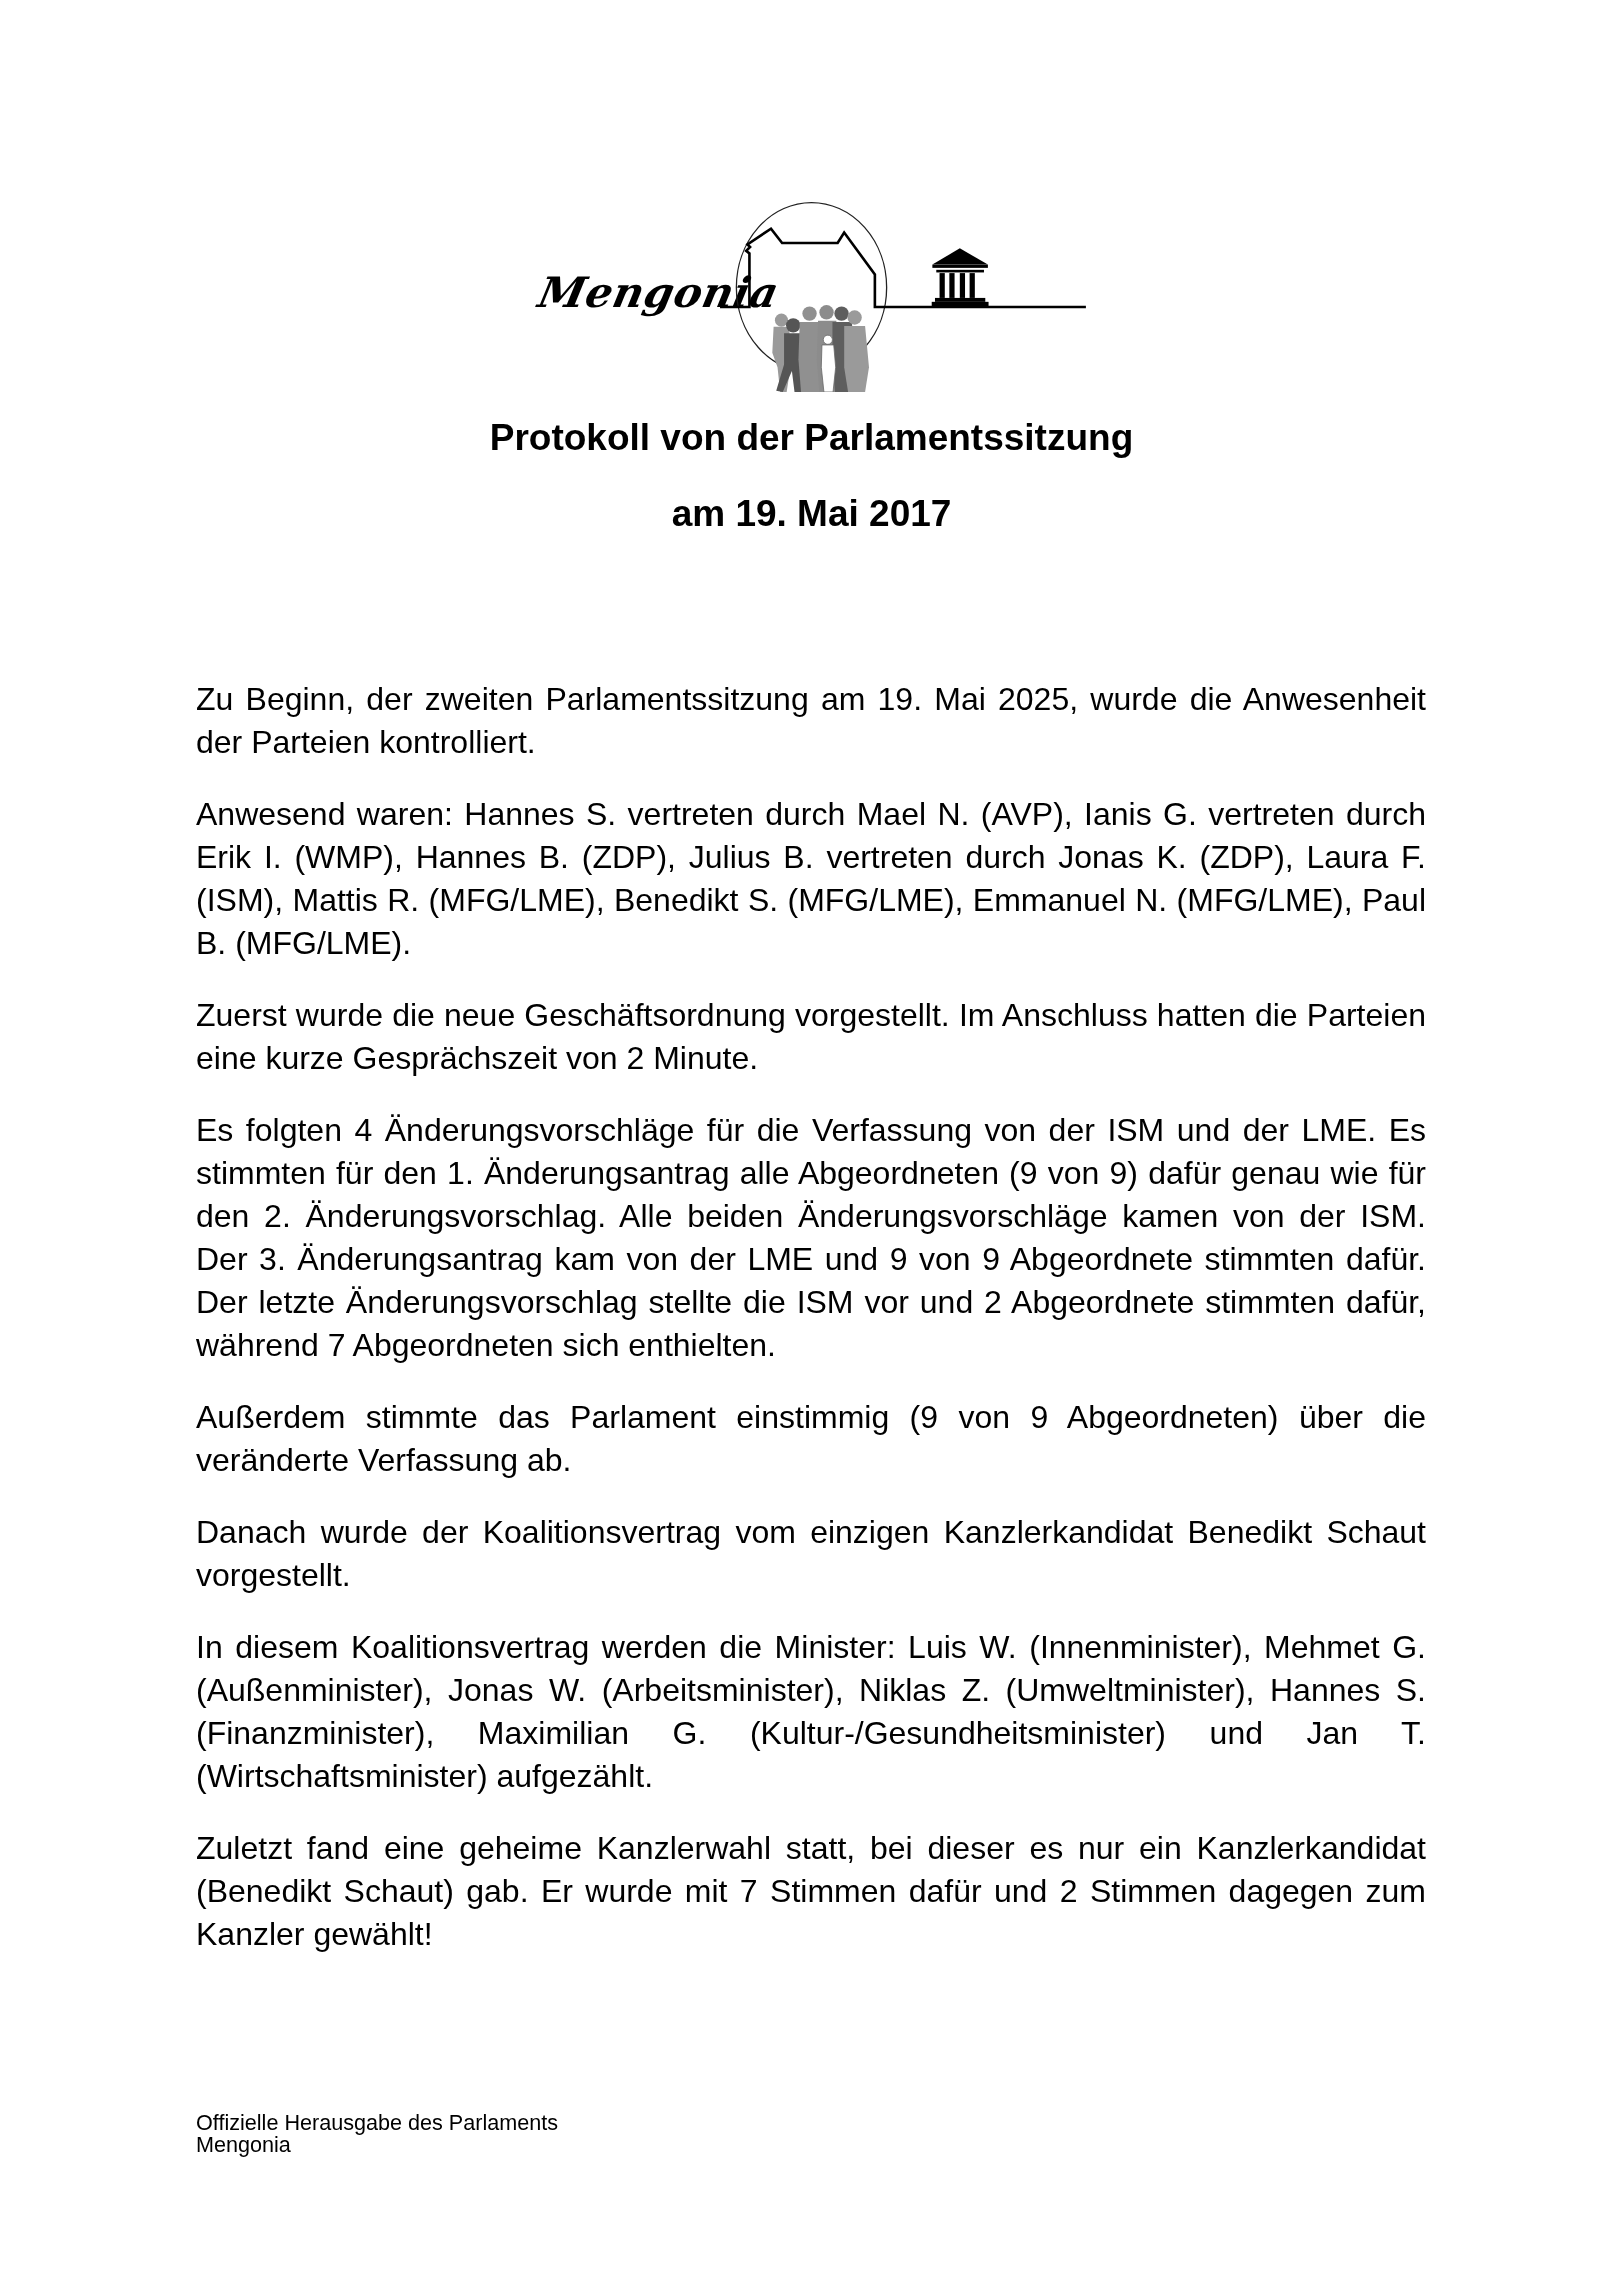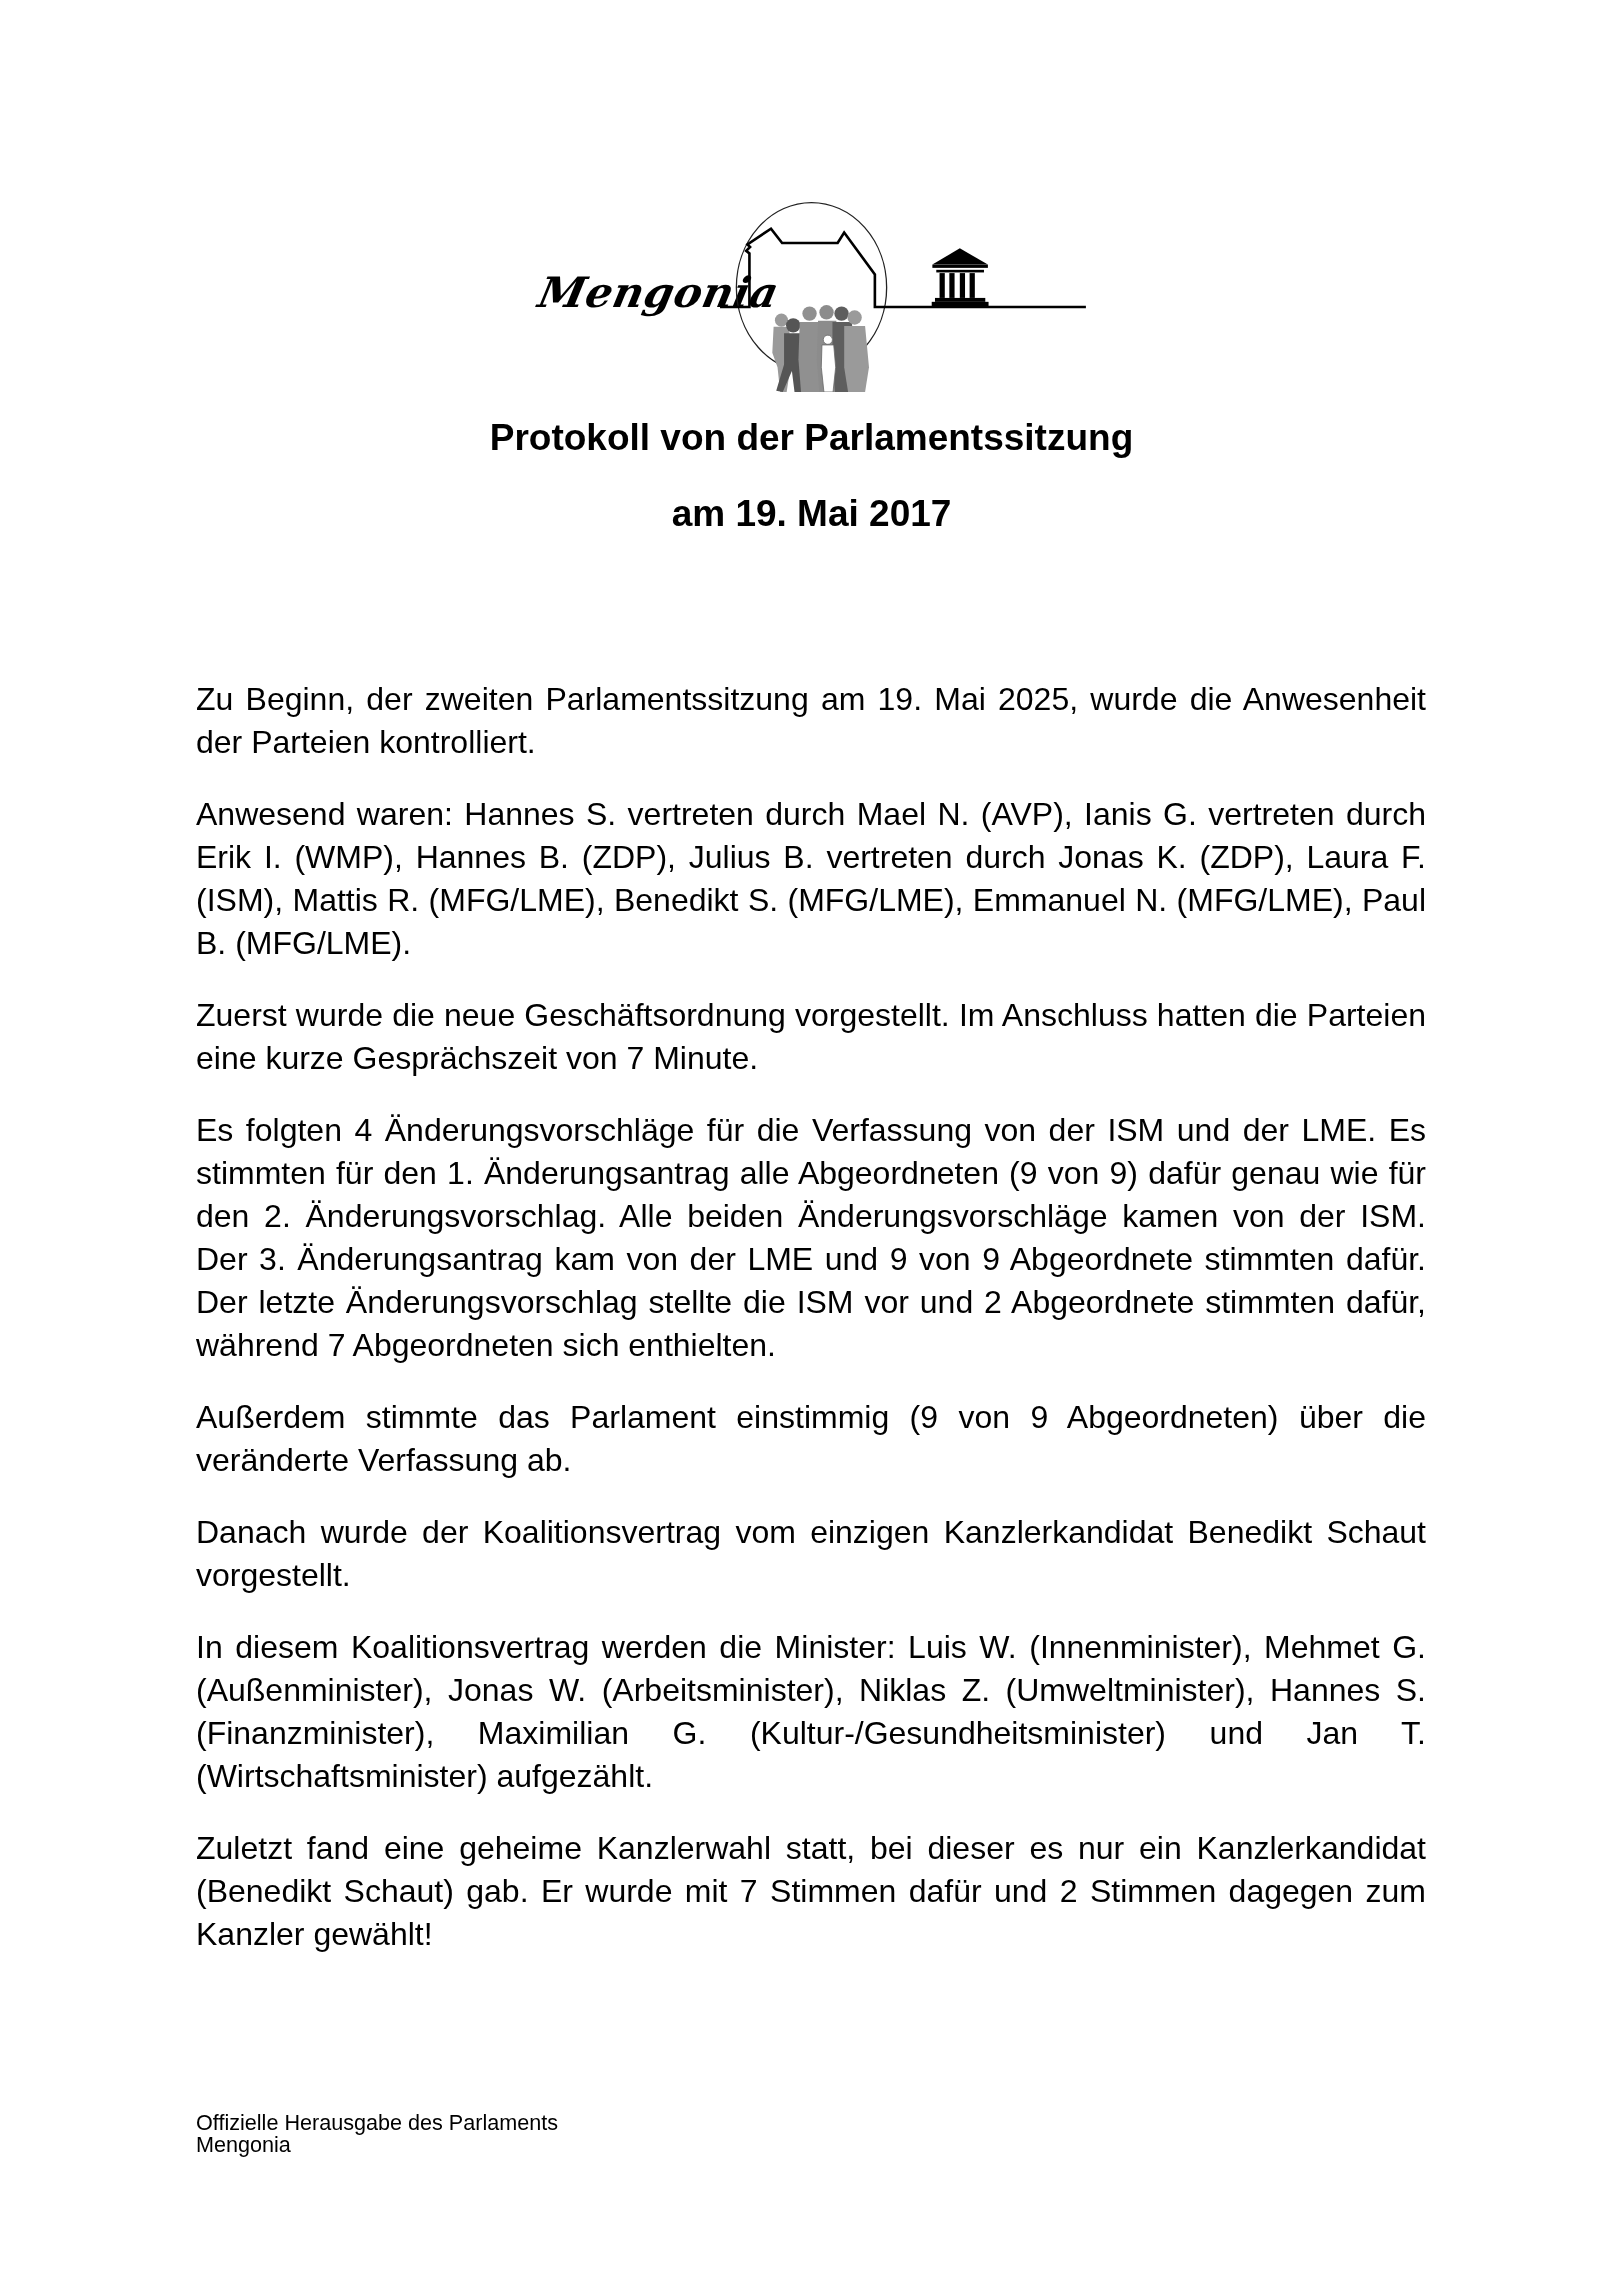--- a/index.html
+++ b/index.html
@@ -83,21 +83,21 @@
       </g>
     </g>
   </svg>
 
   <div class="title title-1">Protokoll von der Parlamentssitzung</div>
   <div class="title title-2">am 19. Mai 2017</div>
 
   <div class="body-text">
     <p>Zu Beginn, der zweiten Parlamentssitzung am 19. Mai 2025, wurde die Anwesenheit der Parteien kontrolliert.</p>
     <p>Anwesend waren: Hannes S. vertreten durch Mael N. (AVP), Ianis G. vertreten durch Erik I. (WMP), Hannes B. (ZDP), Julius B. vertreten durch Jonas K. (ZDP), Laura F. (ISM), Mattis R. (MFG/LME), Benedikt S. (MFG/LME), Emmanuel N.  (MFG/LME), Paul B. (MFG/LME).</p>
-    <p>Zuerst wurde die neue Geschäftsordnung vorgestellt. Im Anschluss hatten die Parteien eine kurze Gesprächszeit von 7 Minute.</p>
+    <p>Zuerst wurde die neue Geschäftsordnung vorgestellt. Im Anschluss hatten die Parteien eine kurze Gesprächszeit von 2 Minute.</p>
     <p>Es folgten 4 Änderungsvorschläge für die Verfassung von der ISM und der LME. Es stimmten für den 1. Änderungsantrag alle Abgeordneten (9 von 9) dafür genau wie für den 2.  Änderungsvorschlag. Alle beiden Änderungsvorschläge kamen von der ISM. Der 3. Änderungsantrag kam von der LME und 9 von 9 Abgeordnete stimmten dafür. Der letzte Änderungsvorschlag stellte die ISM vor und 2 Abgeordnete stimmten dafür, während 7 Abgeordneten sich enthielten.</p>
     <p>Außerdem stimmte das Parlament einstimmig (9 von 9 Abgeordneten) über die veränderte Verfassung ab.</p>
     <p>Danach wurde der Koalitionsvertrag vom einzigen Kanzlerkandidat Benedikt Schaut vorgestellt.</p>
     <p>In diesem Koalitionsvertrag werden die Minister: Luis W. (Innenminister), Mehmet G. (Außenminister), Jonas W. (Arbeitsminister), Niklas Z. (Umweltminister), Hannes S. (Finanzminister), Maximilian G. (Kultur-/Gesundheitsminister) und Jan T. (Wirtschaftsminister) aufgezählt.</p>
     <p>Zuletzt fand eine geheime Kanzlerwahl statt, bei dieser es nur ein Kanzlerkandidat (Benedikt Schaut) gab. Er wurde mit 7 Stimmen dafür und 2 Stimmen dagegen zum Kanzler gewählt!</p>
   </div>
 
   <div class="footer">
     <div>Offizielle Herausgabe des Parlaments</div>
     <div>Mengonia</div>

